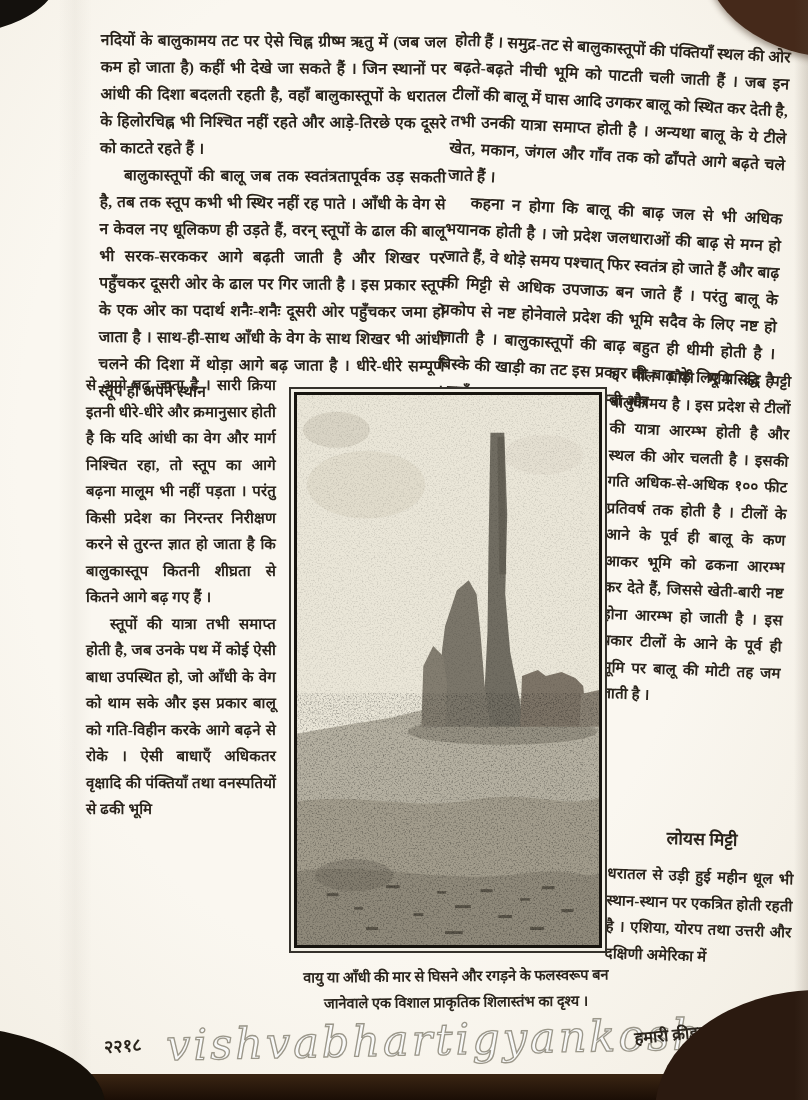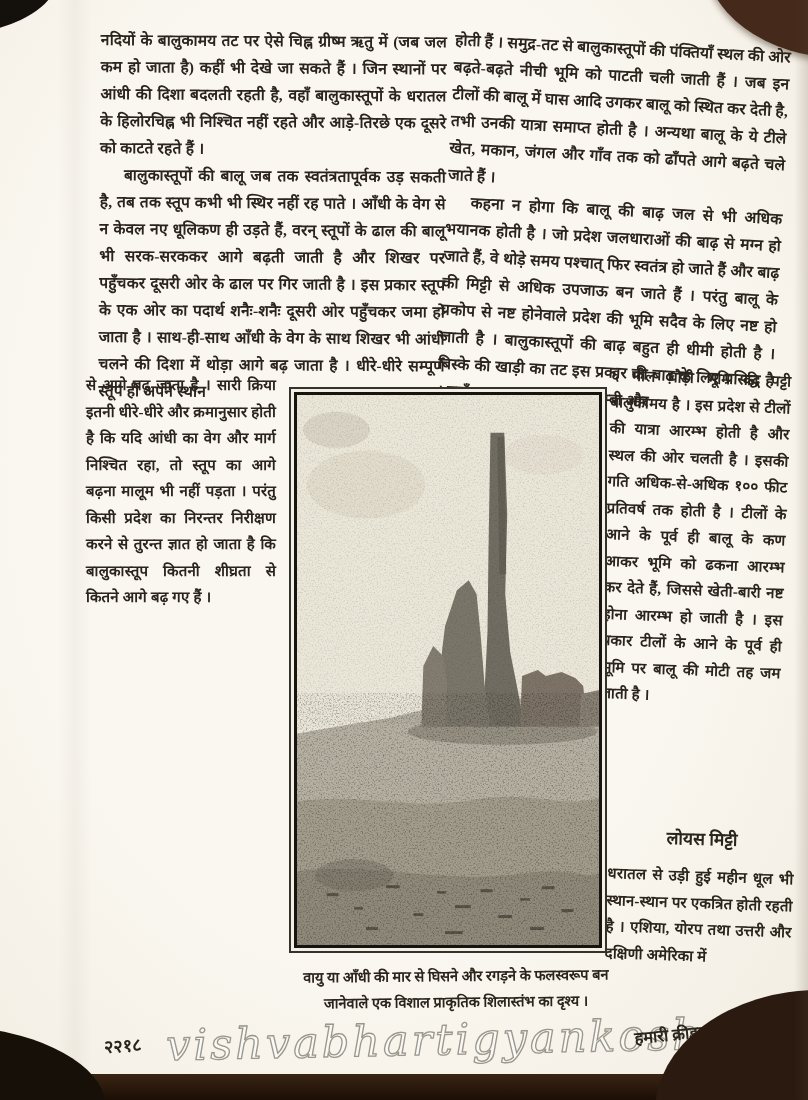--- a/index.html
+++ b/index.html
@@ -66,20 +66,21 @@
 
   <div class="gutter-shade"></div>
 
   <div class="tcol wide lc-wide indent">
     <p class="noindent">नदियों के बालुकामय तट पर ऐसे चिह्न ग्रीष्म ऋतु में (जब जल कम हो जाता है) कहीं भी देखे जा सकते हैं । जिन स्थानों पर आंधी की दिशा बदलती रहती है, वहाँ बालुकास्तूपों के धरातल के हिलोरचिह्न भी निश्चित नहीं रहते और आड़े-तिरछे एक दूसरे को काटते रहते हैं ।</p>
     <p class="first-indent">बालुकास्तूपों की बालू जब तक स्वतंत्रतापूर्वक उड़ सकती है, तब तक स्तूप कभी भी स्थिर नहीं रह पाते । आँधी के वेग से न केवल नए धूलिकण ही उड़ते हैं, वरन् स्तूपों के ढाल की बालू भी सरक-सरककर आगे बढ़ती जाती है और शिखर पर पहुँचकर दूसरी ओर के ढाल पर गिर जाती है । इस प्रकार स्तूप के एक ओर का पदार्थ शनैः-शनैः दूसरी ओर पहुँचकर जमा हो जाता है । साथ-ही-साथ आँधी के वेग के साथ शिखर भी आंधी चलने की दिशा में थोड़ा आगे बढ़ जाता है । धीरे-धीरे सम्पूर्ण स्तूप ही अपने स्थान</p>
   </div>
 
   <div class="tcol narrow lc-narrow indent">
     <p class="noindent">से आगे बढ़ जाता है । सारी क्रिया इतनी धीरे-धीरे और क्रमानुसार होती है कि यदि आंधी का वेग और मार्ग निश्चित रहा, तो स्तूप का आगे बढ़ना मालूम भी नहीं पड़ता । परंतु किसी प्रदेश का निरन्तर निरीक्षण करने से तुरन्त ज्ञात हो जाता है कि बालुकास्तूप कितनी शीघ्रता से कितने आगे बढ़ गए हैं ।</p>
+    <p class="first-indent">स्तूपों की यात्रा तभी समाप्त होती है, जब उनके पथ में कोई ऐसी बाधा उपस्थित हो, जो आँधी के वेग को थाम सके और इस प्रकार बालू को गति-विहीन करके आगे बढ़ने से रोके । ऐसी बाधाएँ अधिकतर वृक्षादि की पंक्तियाँ तथा वनस्पतियों से ढकी भूमि</p>
   </div>
 
   <div class="tcol wide rc-wide indent">
     <p class="noindent">होती हैं । समुद्र-तट से बालुकास्तूपों की पंक्तियाँ स्थल की ओर बढ़ते-बढ़ते नीची भूमि को पाटती चली जाती हैं । जब इन टीलों की बालू में घास आदि उगकर बालू को स्थित कर देती है, तभी उनकी यात्रा समाप्त होती है । अन्यथा बालू के ये टीले खेत, मकान, जंगल और गाँव तक को ढाँपते आगे बढ़ते चले जाते हैं ।</p>
     <p class="first-indent">कहना न होगा कि बालू की बाढ़ जल से भी अधिक भयानक होती है । जो प्रदेश जलधाराओं की बाढ़ से मग्न हो जाते हैं, वे थोड़े समय पश्चात् फिर स्वतंत्र हो जाते हैं और बाढ़ की मिट्टी से अधिक उपजाऊ बन जाते हैं । परंतु बालू के प्रकोप से नष्ट होनेवाले प्रदेश की भूमि सदैव के लिए नष्ट हो जाती है । बालुकास्तूपों की बाढ़ बहुत ही धीमी होती है । बिस्के की खाड़ी का तट इस प्रकार की बाढ़ के लिए प्रसिद्ध है । यहाँ पर लगभग १५० मील लम्बी और</p>
   </div>
 
   <div class="tcol narrow rc-narrow">
     <p class="noindent">६ मील चौड़ी भूमि की पट्टी बालुकामय है । इस प्रदेश से टीलों की यात्रा आरम्भ होती है और स्थल की ओर चलती है । इसकी गति अधिक-से-अधिक १०० फीट प्रतिवर्ष तक होती है । टीलों के आने के पूर्व ही बालू के कण आकर भूमि को ढकना आरम्भ कर देते हैं, जिससे खेती-बारी नष्ट होना आरम्भ हो जाती है । इस प्रकार टीलों के आने के पूर्व ही भूमि पर बालू की मोटी तह जम जाती है ।</p>
   </div>

